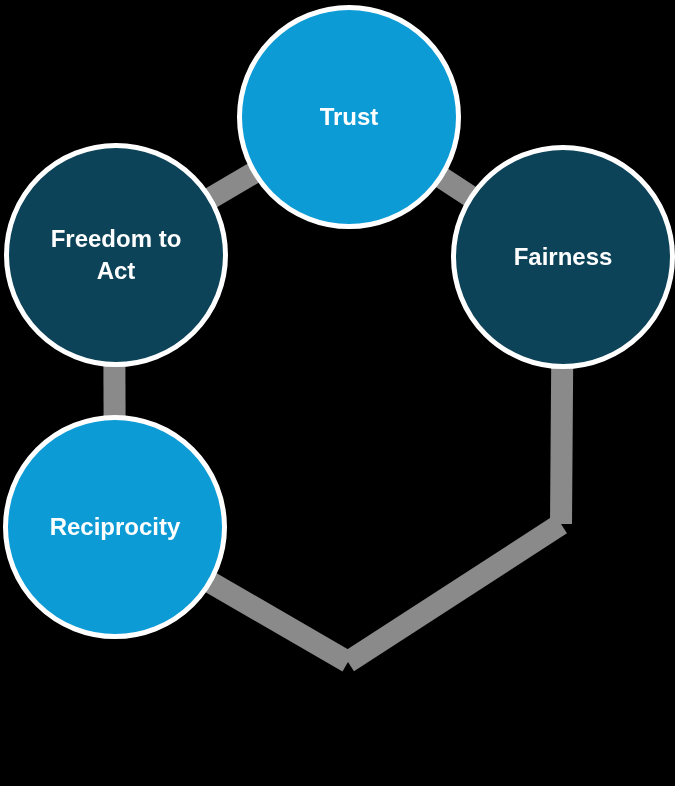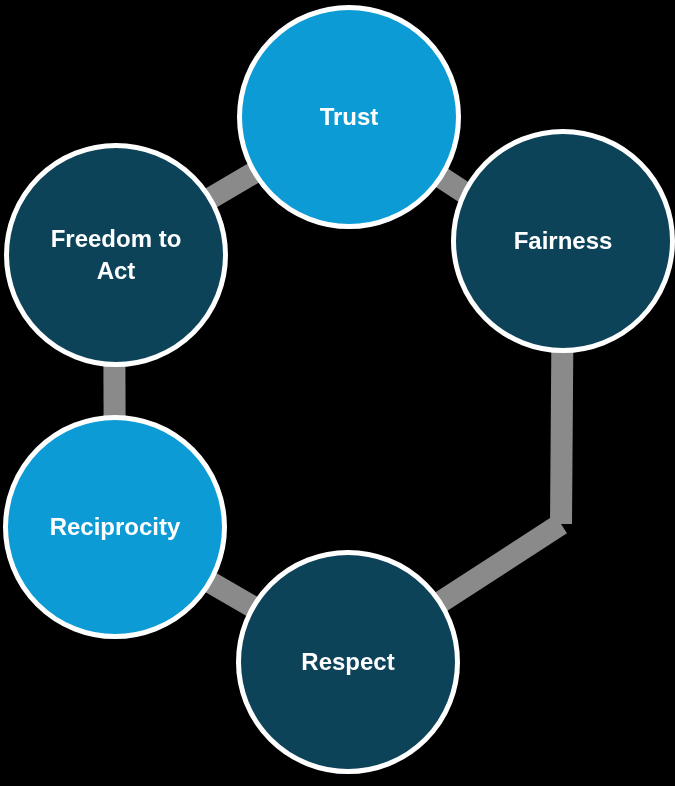--- a/index.html
+++ b/index.html
@@ -38,21 +38,21 @@
   .node .label {
     color: #ffffff;
     font-weight: bold;
     font-size: 24px;
     line-height: 1.35;
   }
   .node--light { background: #0d9bd6; }
   .node--dark  { background: #0d4359; }
 
   #node-trust        { left: 237px; top: 5px;   }
-  #node-fairness     { left: 451px; top: 129px; }
+  #node-fairness     { left: 451px; top: 145px; }
   #node-transparent  { left: 449px; top: 412px; }
   #node-respect      { left: 236px; top: 550px; }
   #node-reciprocity  { left: 3px;   top: 415px; align-items: center; }
   #node-freedom      { left: 4px;   top: 143px; }
 
   #node-freedom .label { max-width: 150px; }
 </style>
 </head>
 <body>
 
@@ -69,23 +69,20 @@
 
   <div id="node-trust" class="node node--light">
     <span class="label">Trust</span>
   </div>
 
   <div id="node-fairness" class="node node--dark">
     <span class="label">Fairness</span>
   </div>
 
 
-  <div id="node-respect" class="node node--dark">
-    <span class="label">Respect</span>
-  </div>
 
   <div id="node-reciprocity" class="node node--light">
     <span class="label">Reciprocity</span>
   </div>
 
   <div id="node-freedom" class="node node--dark">
     <span class="label">Freedom to Act</span>
   </div>
 
 </div>

